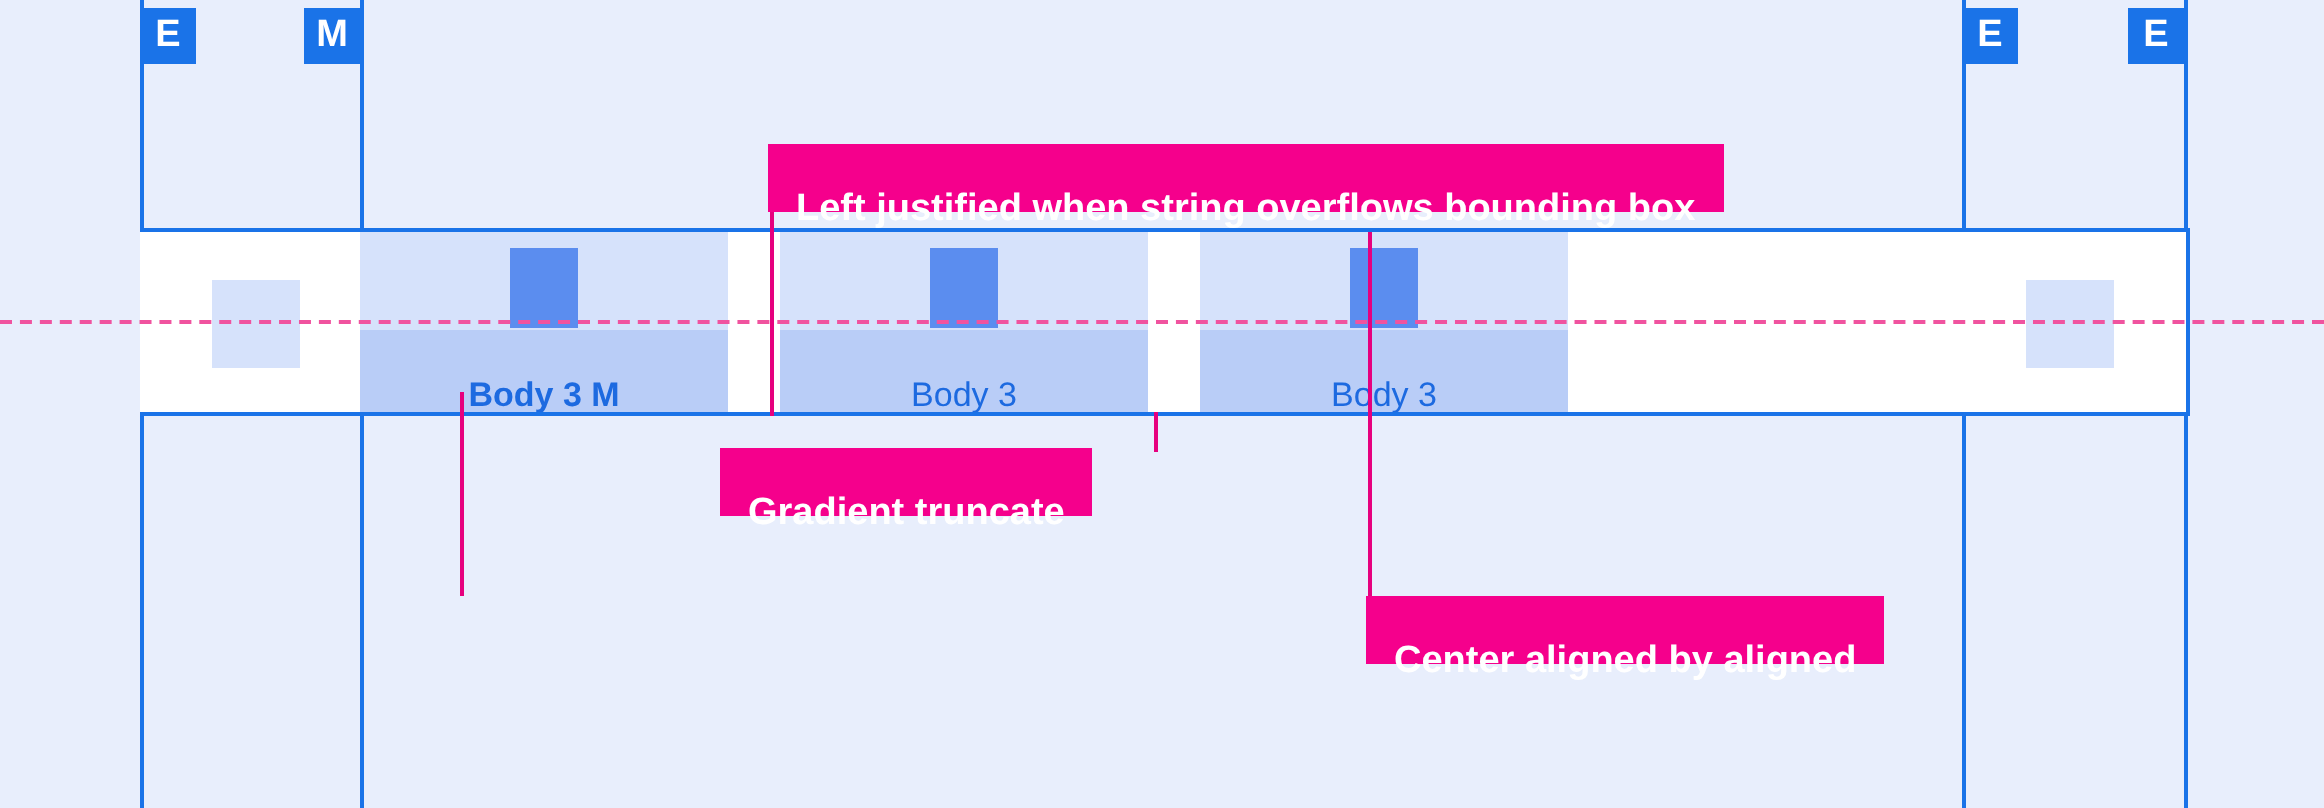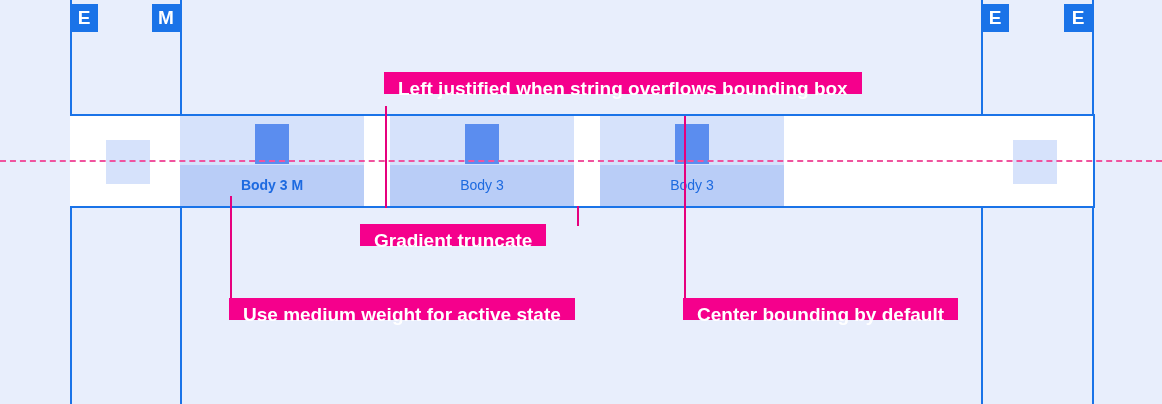--- a/index.html
+++ b/index.html
@@ -85,24 +85,24 @@
   }
   .tab-label-band {
     position: absolute;
     left: 0; top: 49px;
     width: 100%; height: 41px;
     background: #b9cdf7;
     overflow: hidden;
   }
   .tab-label {
     position: absolute;
-    top: 0;
+    top: 12px;
     width: 100%;
     line-height: 41px;
-    font-size: 14px;
+    font-size: 17px;
     color: #1d6ae0;
     white-space: nowrap;
   }
   .tab-label.center { text-align: center; }
   .tab-label.left-justified {
     text-align: left;
     padding-left: 4px;
     -webkit-mask-image: linear-gradient(to right, #000 0, #000 62%, rgba(0,0,0,0.15) 92%, rgba(0,0,0,0) 100%);
     mask-image: linear-gradient(to right, #000 0, #000 62%, rgba(0,0,0,0.15) 92%, rgba(0,0,0,0) 100%);
   }
@@ -117,23 +117,23 @@
     border-top: 2px dashed #f0539f;
   }
 
   
   .callout {
     position: absolute;
     background: #f5008c;
     color: #ffffff;
     font-size: 19px;
     font-weight: bold;
-    height: 22px;
+    height: 34px;
     line-height: 34px;
-    padding: 0 14px;
+    padding: 16px 14px;
     white-space: nowrap;
   }
   .leader {
     position: absolute;
     width: 2px;
     background: #e6007e;
   }
 </style>
 </head>
 <body>
@@ -189,18 +189,17 @@
 
   <div id="centerline-h"></div>
 
   <div class="leader" style="left:385px; top:106px; height:102px;"></div>
   <div class="callout" style="left:384px; top:72px;">Left justified when string overflows bounding box</div>
 
   <div class="leader" style="left:577px; top:206px; height:20px;"></div>
   <div class="callout" style="left:360px; top:224px;text-align:right;">Gradient truncate</div>
 
   <div class="leader" style="left:230px; top:196px; height:102px;"></div>
-  <div class="callout" style="left:229px; top:298px;">Use medium weight for active state</div>
 
   <div class="leader" style="left:684px; top:116px; height:182px;"></div>
-  <div class="callout" style="left:683px; top:298px;">Center bounding by default</div>
+  <div class="callout" style="left:683px; top:298px;">Center aligned by aligned</div>
 
 </div>
 
 </body></html>

